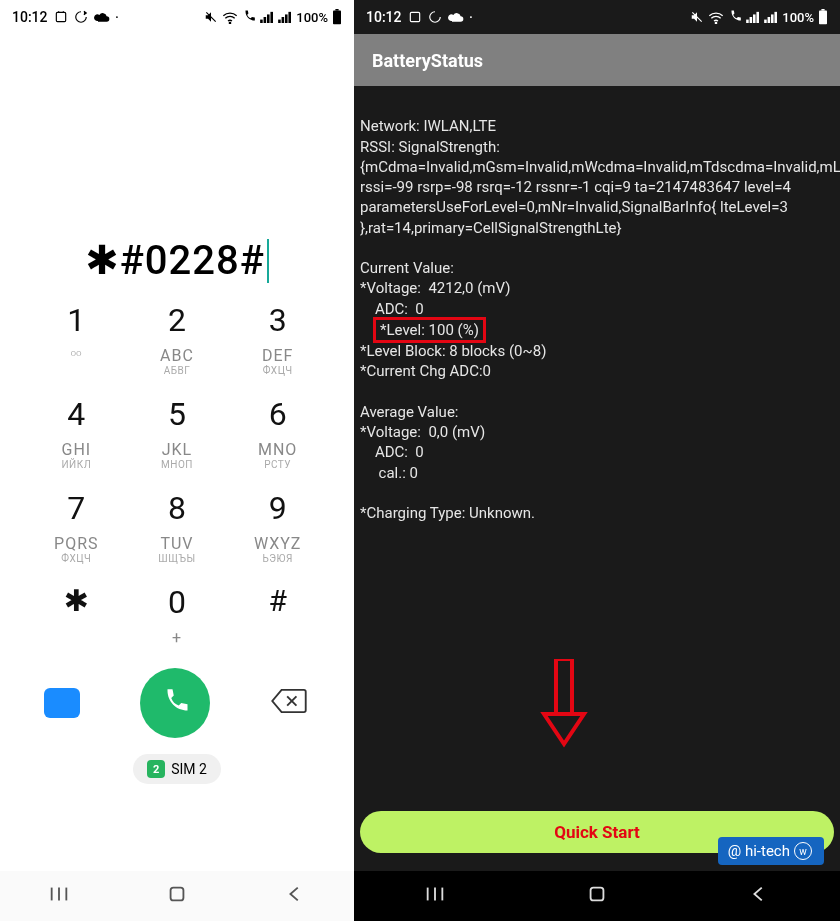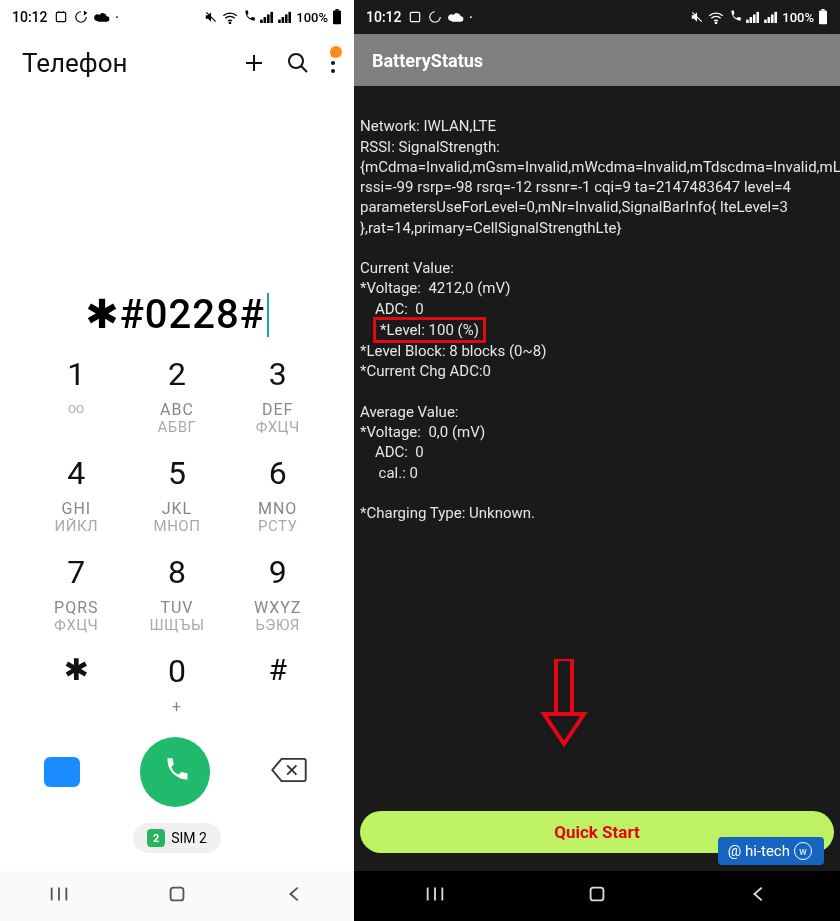--- a/index.html
+++ b/index.html
@@ -27,21 +27,21 @@
   
   .dialed-area { flex:0 0 auto; height:270px; display:flex; align-items:flex-end; justify-content:center; padding-bottom:20px; }
   .dialed { font-size:40px; font-weight:500; letter-spacing:1px; display:flex; align-items:center; }
   .cursor { width:2px; height:44px; background:#18a999; margin-left:2px; }
 
   
   .keypad { display:grid; grid-template-columns:repeat(3,1fr); padding:0 26px; row-gap:22px; }
   .key { display:flex; flex-direction:column; align-items:center; cursor:pointer; }
   .key .digit { font-size:32px; font-weight:400; color:#111; line-height:1; }
   .key .sub1 { font-size:16px; color:#888; letter-spacing:1px; margin-top:12px; line-height:1; }
-  .key .sub2 { font-size:15px; color:#aaa; letter-spacing:0.5px; margin-top:2px; line-height:1; }
+  .key .sub2 { font-size:10px; color:#aaa; letter-spacing:0.5px; margin-top:2px; line-height:1; }
   .key.star .digit, .key.hash .digit { font-size:30px; }
   .key.zero .digit { font-size:32px; }
 
   .bottom-row { display:flex; align-items:center; justify-content:space-between; padding:22px 44px 8px 44px; }
   .msg-btn { width:36px; height:30px; background:#1a8cff; border-radius:6px; position:relative; }
   .msg-btn::after { content:''; position:absolute; bottom:-6px; left:7px; border:6px solid transparent; border-top-color:#1a8cff; }
   .call-btn { width:70px; height:70px; border-radius:50%; background:#1fba6b; display:flex; align-items:center; justify-content:center; }
   .backspace-btn { width:40px; }
 
   .sim-pill { margin:8px auto 0 auto; display:flex; align-items:center; gap:6px; background:#f0f0f0; border-radius:16px; padding:6px 14px; font-size:14px; width:max-content; }
@@ -134,45 +134,20 @@
       <span>100%</span>
       <span class="ico">
           <svg width="10" height="16" viewBox="0 0 12 20" fill="#000">
             <rect x="1" y="2" width="10" height="17" rx="1"></rect>
             <rect x="4" y="0" width="4" height="2"></rect>
           </svg>
         </span>
     </div>
   </div>
 
-  <div class="appheader">
-    <div class="title">Телефон</div>
-    <div class="actions">
-      <span class="ico">
-          <svg width="24" height="24" viewBox="0 0 24 24" stroke="#111" stroke-width="2" fill="none">
-            <line x1="12" y1="4" x2="12" y2="20"></line>
-            <line x1="4" y1="12" x2="20" y2="12"></line>
-          </svg>
-        </span>
-      <span class="ico">
-          <svg width="24" height="24" viewBox="0 0 24 24" stroke="#111" stroke-width="2" fill="none">
-            <circle cx="10" cy="10" r="7"></circle>
-            <line x1="15" y1="15" x2="21" y2="21"></line>
-          </svg>
-        </span>
-      <span class="ico dot-badge">
-        <svg width="6" height="22" viewBox="0 0 6 22" fill="#111">
-            <circle cx="3" cy="3" r="2"></circle>
-            <circle cx="3" cy="11" r="2"></circle>
-            <circle cx="3" cy="19" r="2"></circle>
-          </svg>
-        <span class="letter">Н</span>
-      </span>
-    </div>
-  </div>
 
   <div class="dialed-area">
     <div class="dialed">
       <span>✱#0228#</span>
       <span class="cursor"></span>
     </div>
   </div>
 
   <div class="keypad">
     <div class="key">

